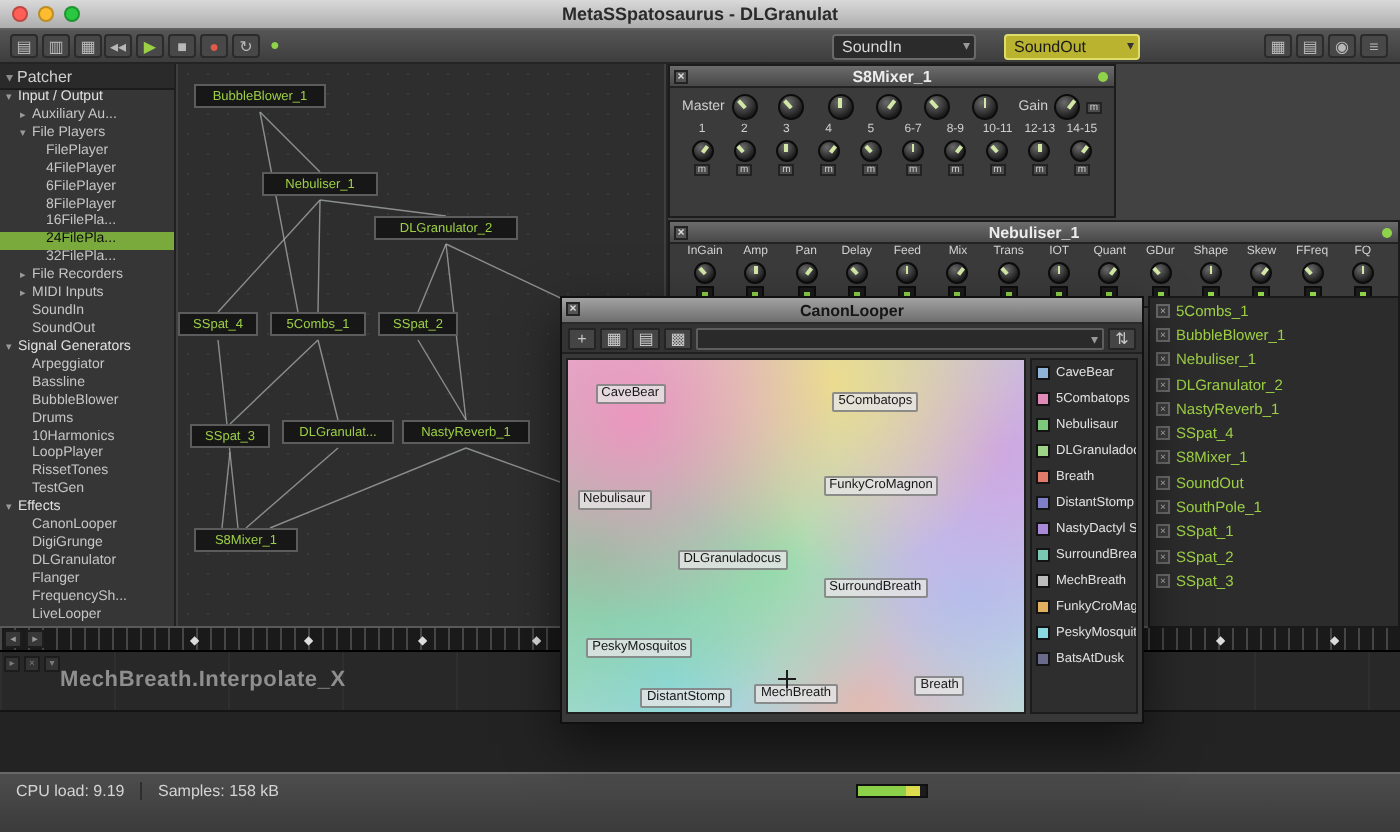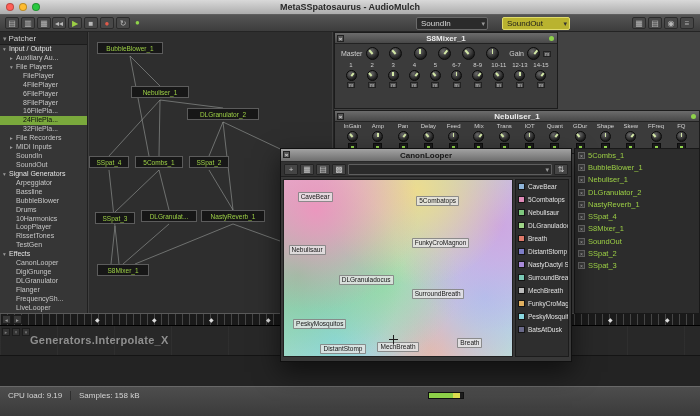--- a/index.html
+++ b/index.html
@@ -160,21 +160,21 @@
 <body>
 
 <div class="window">
 
   <div class="titlebar">
     <div class="lights">
       <span class="light red"></span>
       <span class="light yellow"></span>
       <span class="light green"></span>
     </div>
-    <span class="wtitle">MetaSSpatosaurus - AudioMulch</span>
+    <span class="wtitle">MetaSSpatosaurus - DLGranulat</span>
   </div>
 
   <div class="toolbar">
     <div class="tb-group" id="tb-files">
         <span class="tb-icon">▤</span>
         <span class="tb-icon">▥</span>
         <span class="tb-icon">▦</span>
       </div>
     <div class="tb-group" id="tb-transport">
         <span class="tb-icon ">◂◂</span>
@@ -452,20 +452,28 @@
       <div class="c-row">
         <span class="xbox">×</span>
         <span class="c-name">S8Mixer_1</span>
       </div>
       <div class="c-row">
         <span class="xbox">×</span>
         <span class="c-name">SoundOut</span>
       </div>
       <div class="c-row">
         <span class="xbox">×</span>
+        <span class="c-name">SouthPole_1</span>
+      </div>
+      <div class="c-row">
+        <span class="xbox">×</span>
+        <span class="c-name">SSpat_1</span>
+      </div>
+      <div class="c-row">
+        <span class="xbox">×</span>
         <span class="c-name">SSpat_2</span>
       </div>
       <div class="c-row">
         <span class="xbox">×</span>
         <span class="c-name">SSpat_3</span>
       </div>
     </div>
 
   <div class="autom">
     <div class="ruler" id="ruler">
@@ -485,21 +493,21 @@
         <span class="marker" style="left: 608px;">◆</span>
         <span class="marker" style="left: 665px;">◆</span>
       </div>
     <div id="lanes">
         <div class="lane">
           <div class="lane-icons">
             <span class="lic">▸</span>
             <span class="lic">×</span>
             <span class="lic">▾</span>
           </div>
-          <span class="lane-label">Generators.Interpolate_X</span>
+          <span class="lane-label">MechBreath.Interpolate_X</span>
         </div>
       </div>
   </div>
 
   <div class="metawin">
     <div class="meta-title">
       <span class="closebox">×</span>
       <span>CanonLooper</span>
     </div>
     <div class="meta-toolbar">

